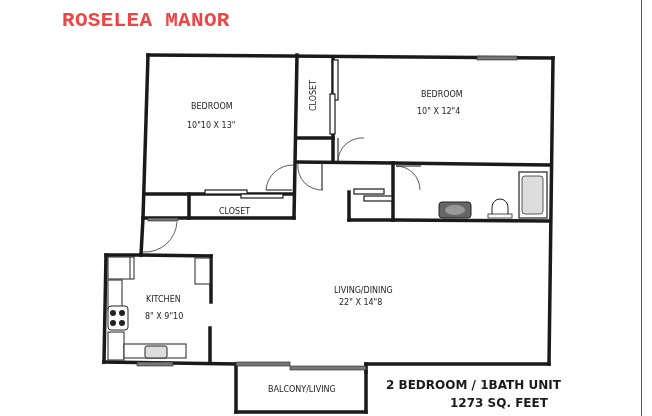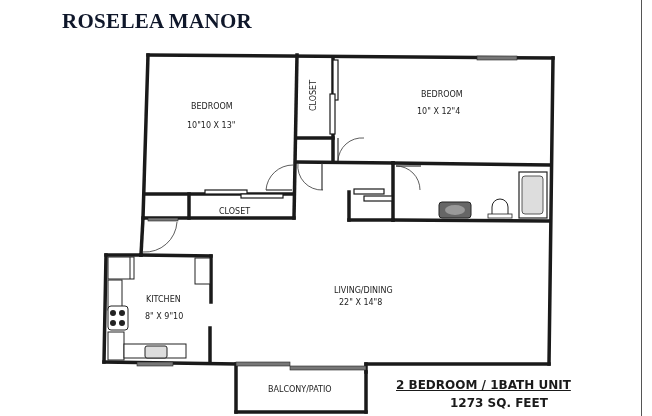--- a/index.html
+++ b/index.html
@@ -1,18 +1,18 @@
 <!DOCTYPE html>
 <html><head>
 <meta charset="utf-8">
 <style>
   html, body { margin:0; padding:0; background:#ffffff; }
   body { width:652px; height:416px; position:relative; overflow:hidden; font-family:"DejaVu Sans", sans-serif; }
   .rb { position:absolute; right:10px; top:0; width:1px; height:416px; background:#555; }
-  .title { position:absolute; left:62px; top:9px; font-family:Liberation Serif, serif; font-weight:bold; font-size:21px; color:#0f172a; letter-spacing:0.3px; }
+  .title { position:absolute; left:62px; top:9px; font-family:Liberation Mono, monospace; font-weight:bold; font-size:21px; color:#ef4444; letter-spacing:0.3px; }
   .lbl { position:absolute; font-family:"DejaVu Sans", sans-serif; font-size:8px; color:#222; white-space:nowrap; }
   .lbl.v { transform:rotate(-90deg); transform-origin:center; }
   .summary { position:absolute; font-family:"DejaVu Sans", sans-serif; font-weight:bold; font-size:12px; color:#1a1a1a; text-align:center; white-space:nowrap; }
   svg { position:absolute; left:0; top:0; }
 </style>
 </head>
 <body>
 
 <div class="rb"></div>
 
@@ -125,16 +125,16 @@
 
 <div class="lbl v" style="left:298px;top:91px;">CLOSET</div>
 <div class="lbl" style="left:219px;top:207px;">CLOSET</div>
 
 <div class="lbl" style="left:146px;top:295px;">KITCHEN</div>
 <div class="lbl" style="left:145px;top:312px;">8" X 9"10</div>
 
 <div class="lbl" style="left:334px;top:286px;text-align:center;">LIVING/DINING</div>
 <div class="lbl" style="left:339px;top:298px;">22"  X 14"8</div>
 
-<div class="lbl" style="left:268px;top:385px;">BALCONY/PATIO</div>
+<div class="lbl" style="left:268px;top:385px;">BALCONY/LIVING</div>
 
-<div class="summary" style="left:396px;top:378px;text-decoration:underline;">2 BEDROOM / 1BATH UNIT</div>
+<div class="summary" style="left:386px;top:378px;">2 BEDROOM / 1BATH UNIT</div>
 <div class="summary" style="left:450px;top:396px;">1273 SQ. FEET</div>
 
 </body></html>

